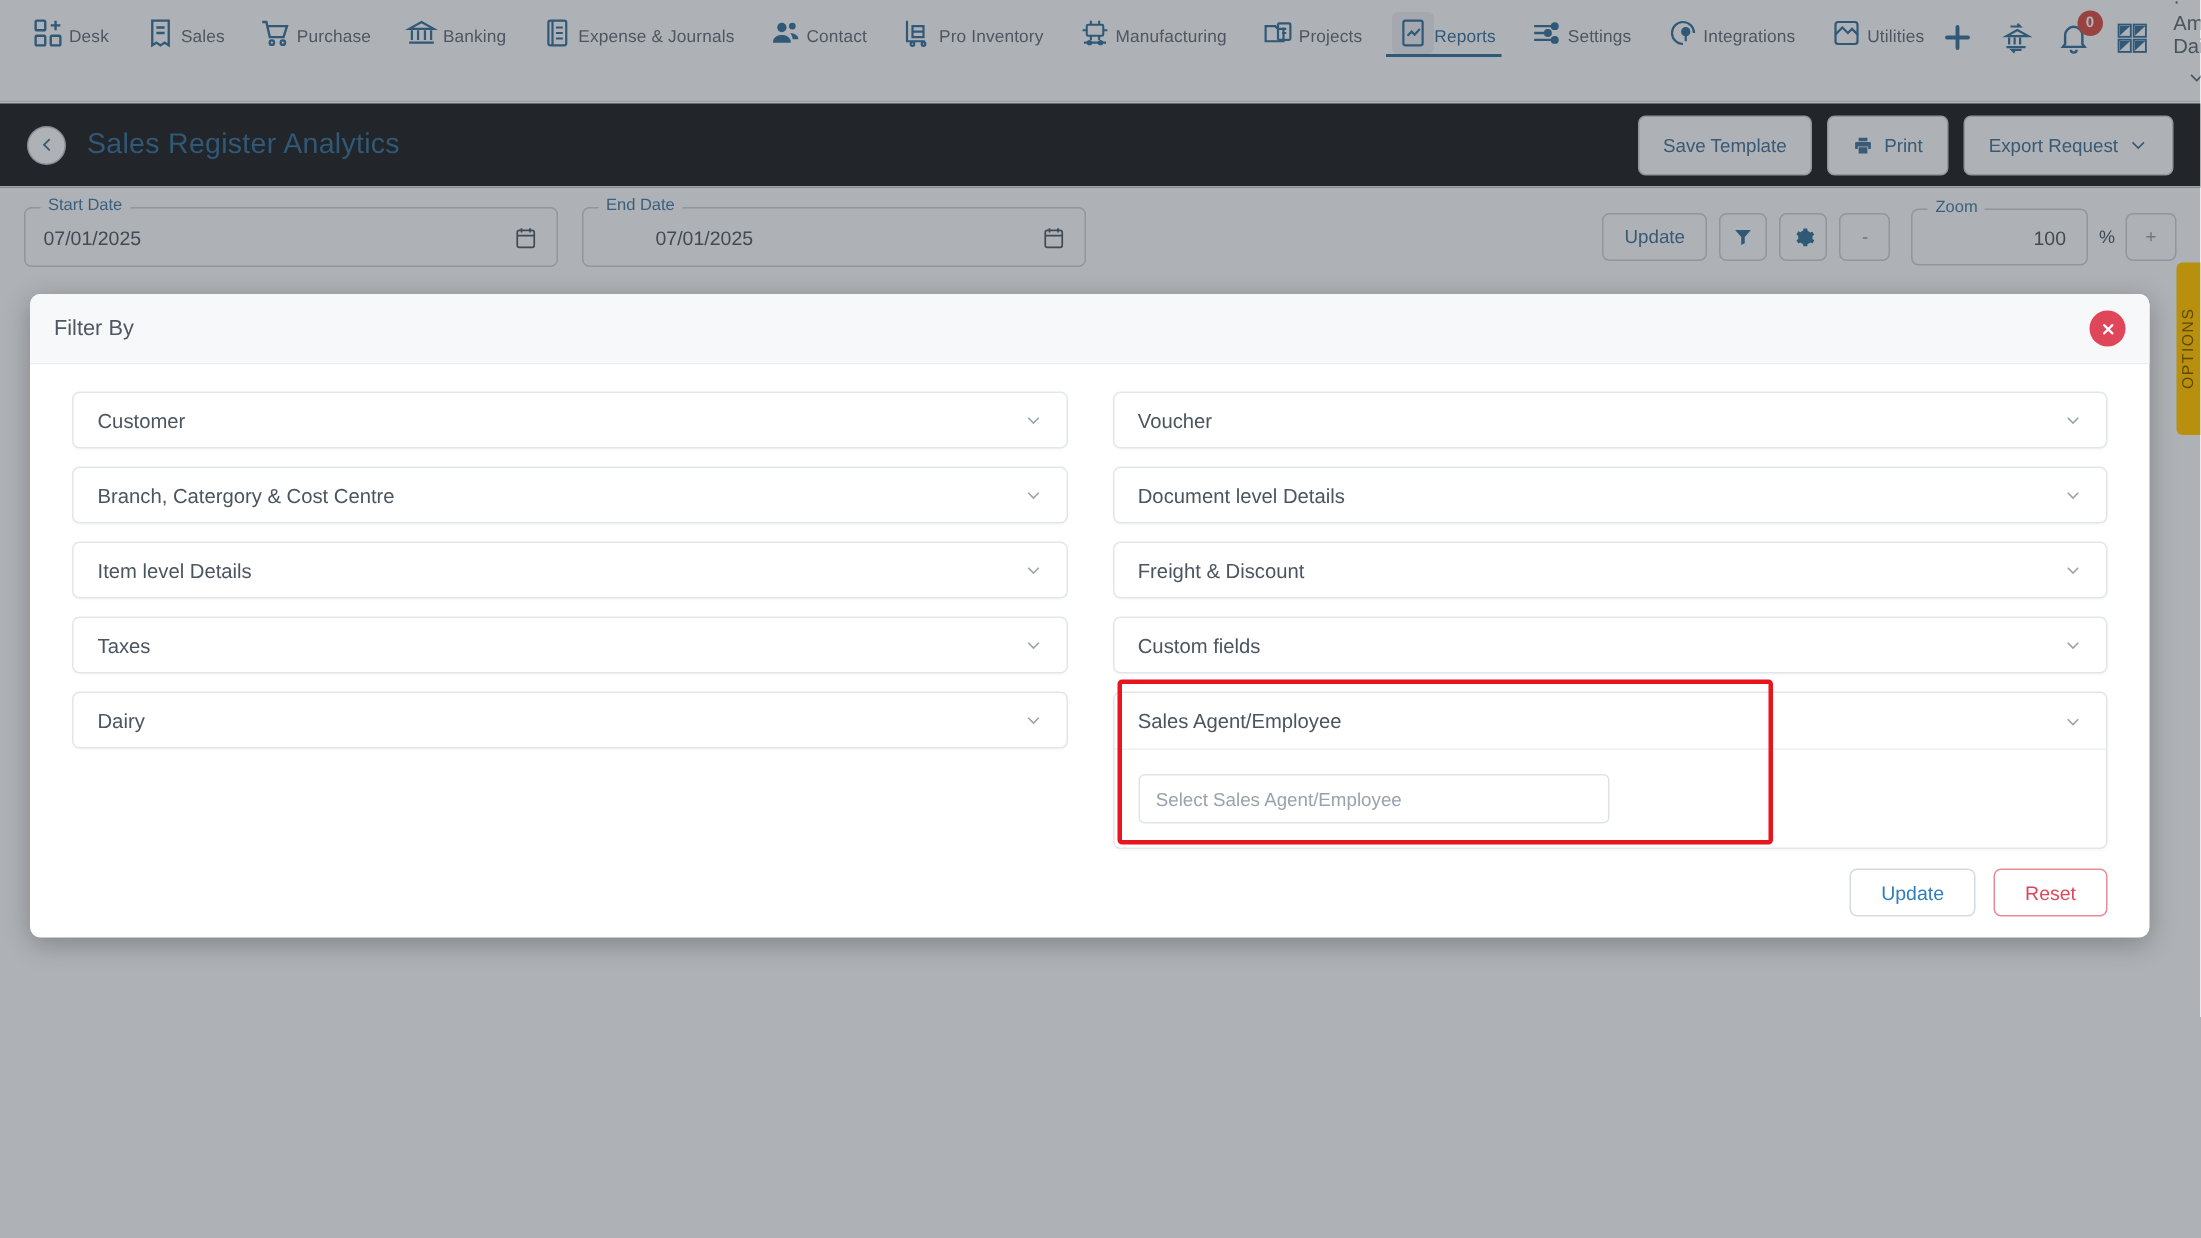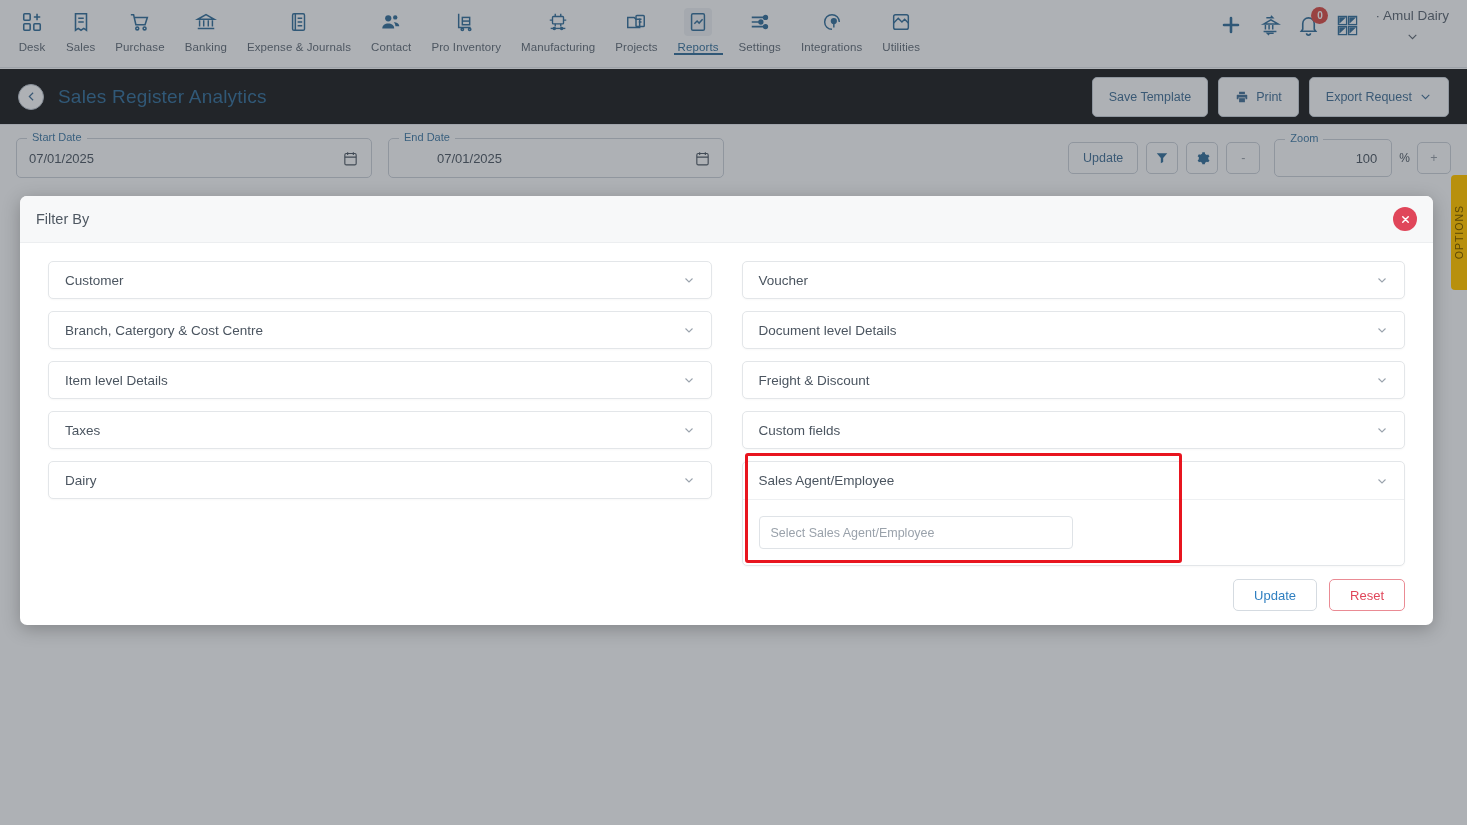--- a/index.html
+++ b/index.html
@@ -24,21 +24,21 @@
   
   .topnav {
     position:absolute; top:0; left:0; right:0; height:68px;
     background:#ffffff;
     border-bottom:1px solid #e2e5e9;
     display:flex; align-items:flex-start;
   }
   .nav-items { display:flex; align-items:flex-start; padding-left:8px; }
   .nav-item {
     width:auto; min-width:48px; padding:8px 10px 0 10px;
-    display:flex; flex-direction:column; align-items:center;
+    display:flex; flex-direction:row; align-items:center;
     cursor:pointer; position:relative;
     color:#4a5561;
   }
   .nav-item .ico { height:26px; display:flex; align-items:center; justify-content:center; color:#1b5e8f; }
   .nav-item .lbl { font-size:11.5px; margin-top:5px; color:#4f5a66; white-space:nowrap; letter-spacing:.1px;}
   .nav-item.active .lbl { color:#1b5e8f; }
   .nav-item.active::after {
     content:""; position:absolute; left:6px; right:6px; bottom:-2px; height:2.5px; background:#1b5e8f;
   }
   .nav-item.active .icobox { background:#eef1f4; border-radius:4px; }

